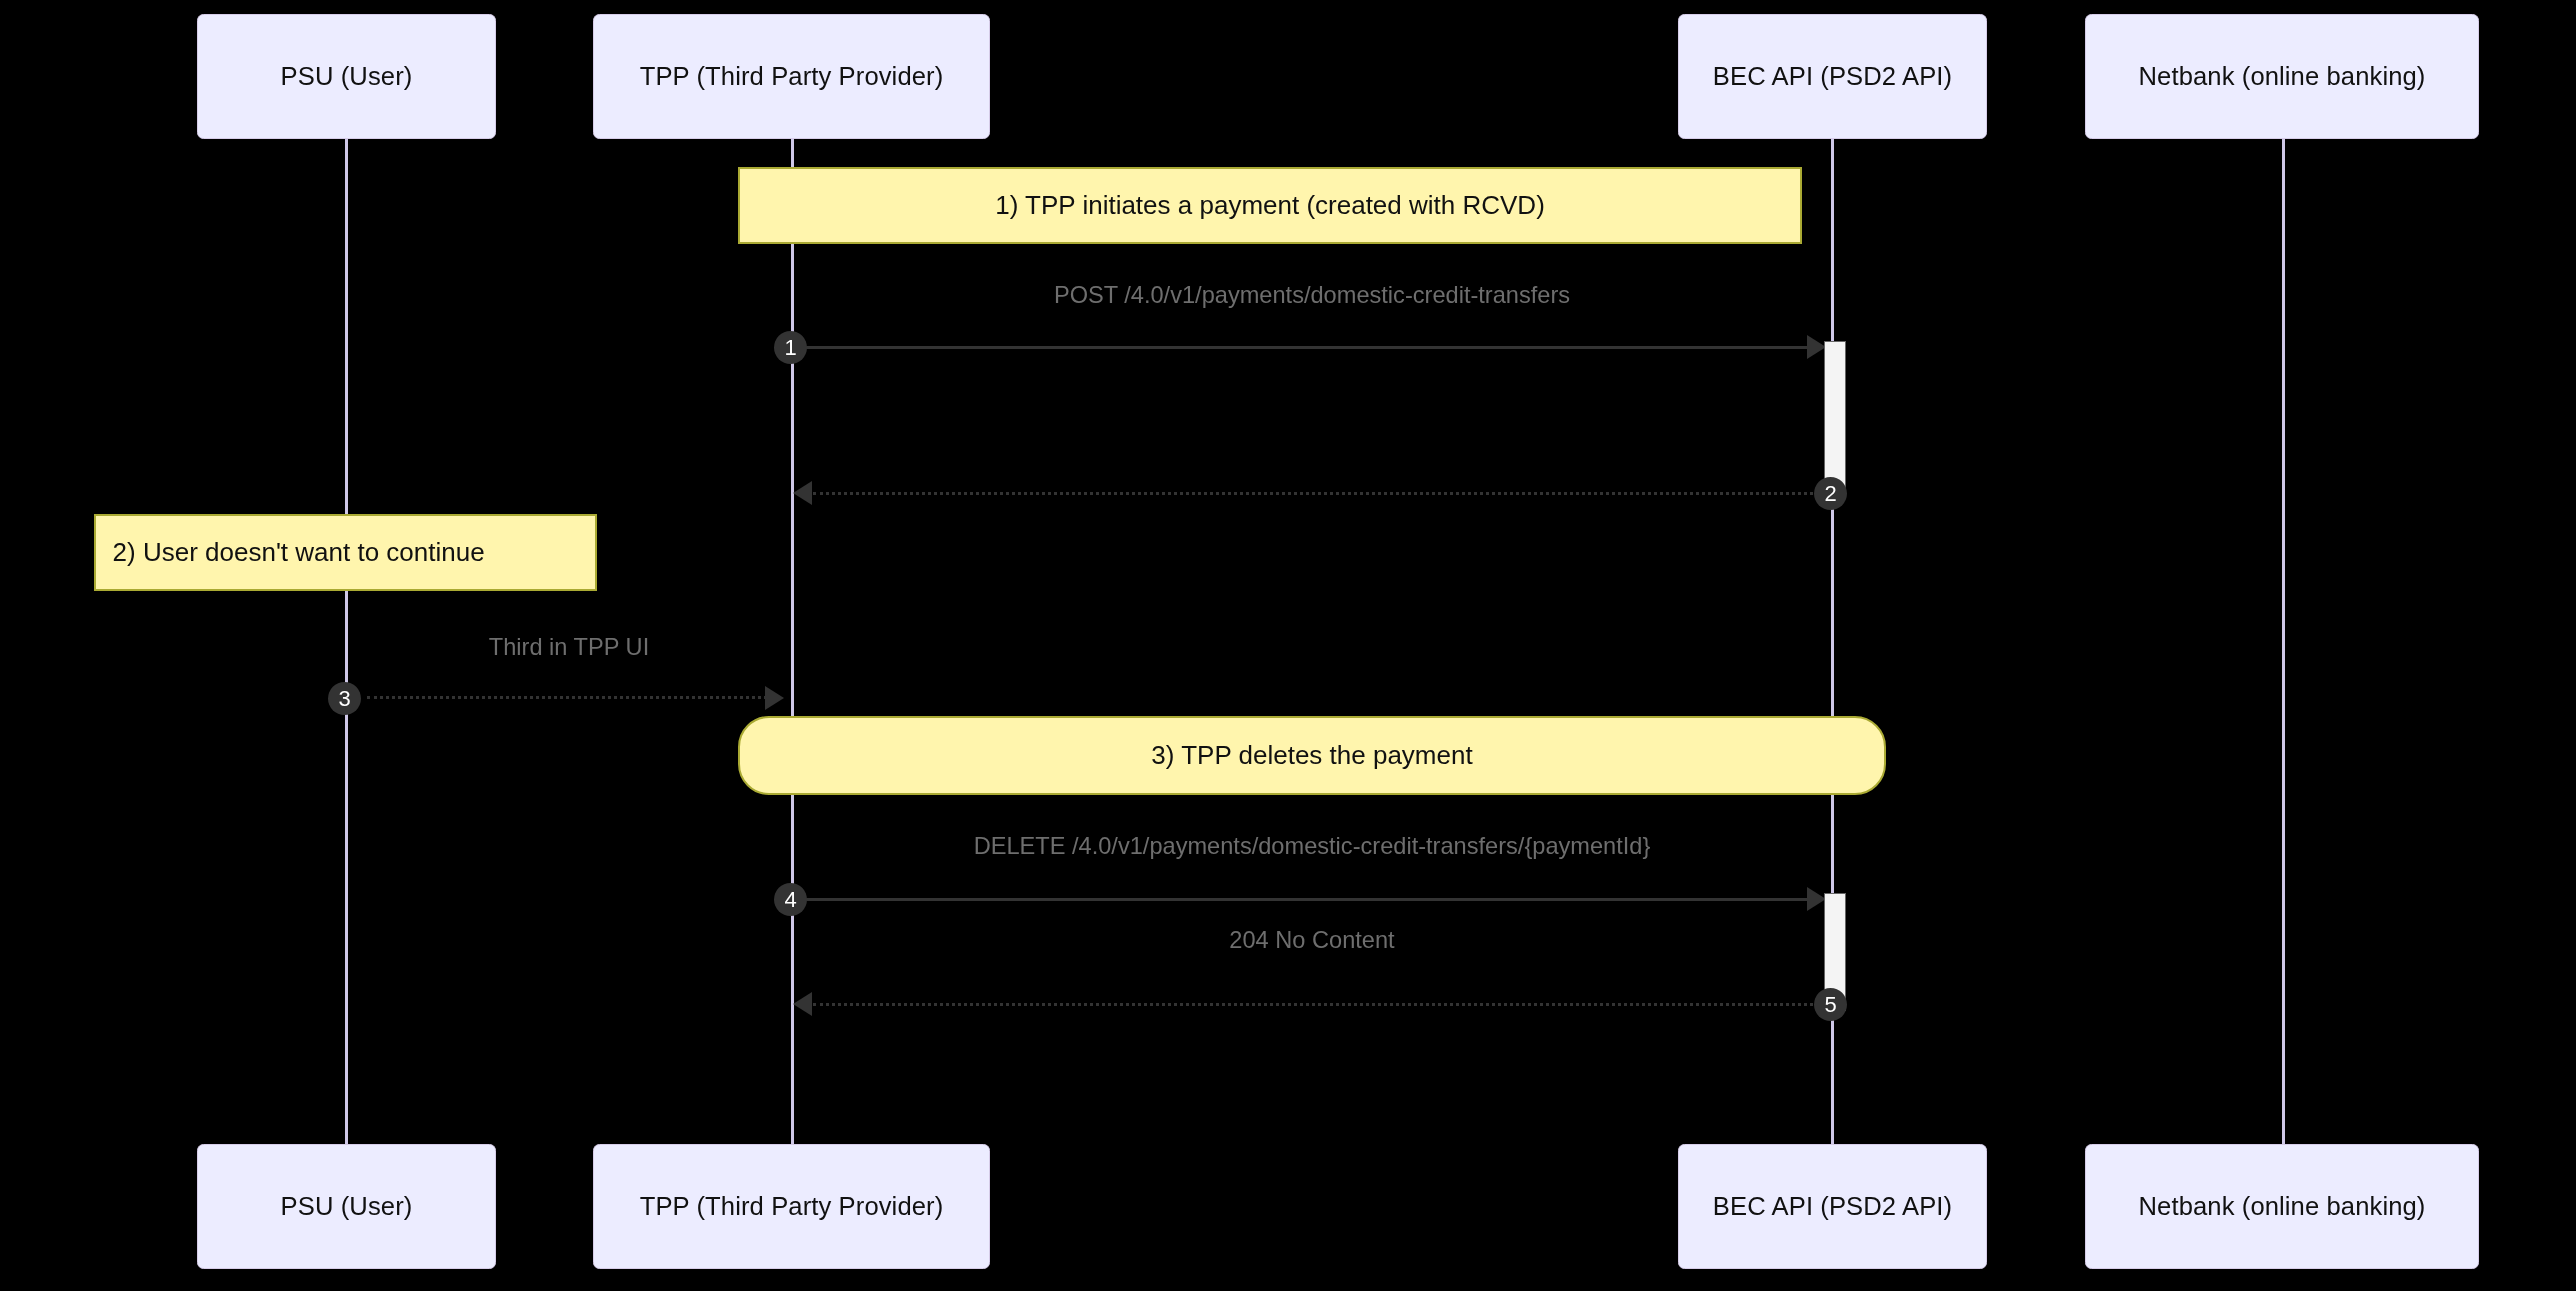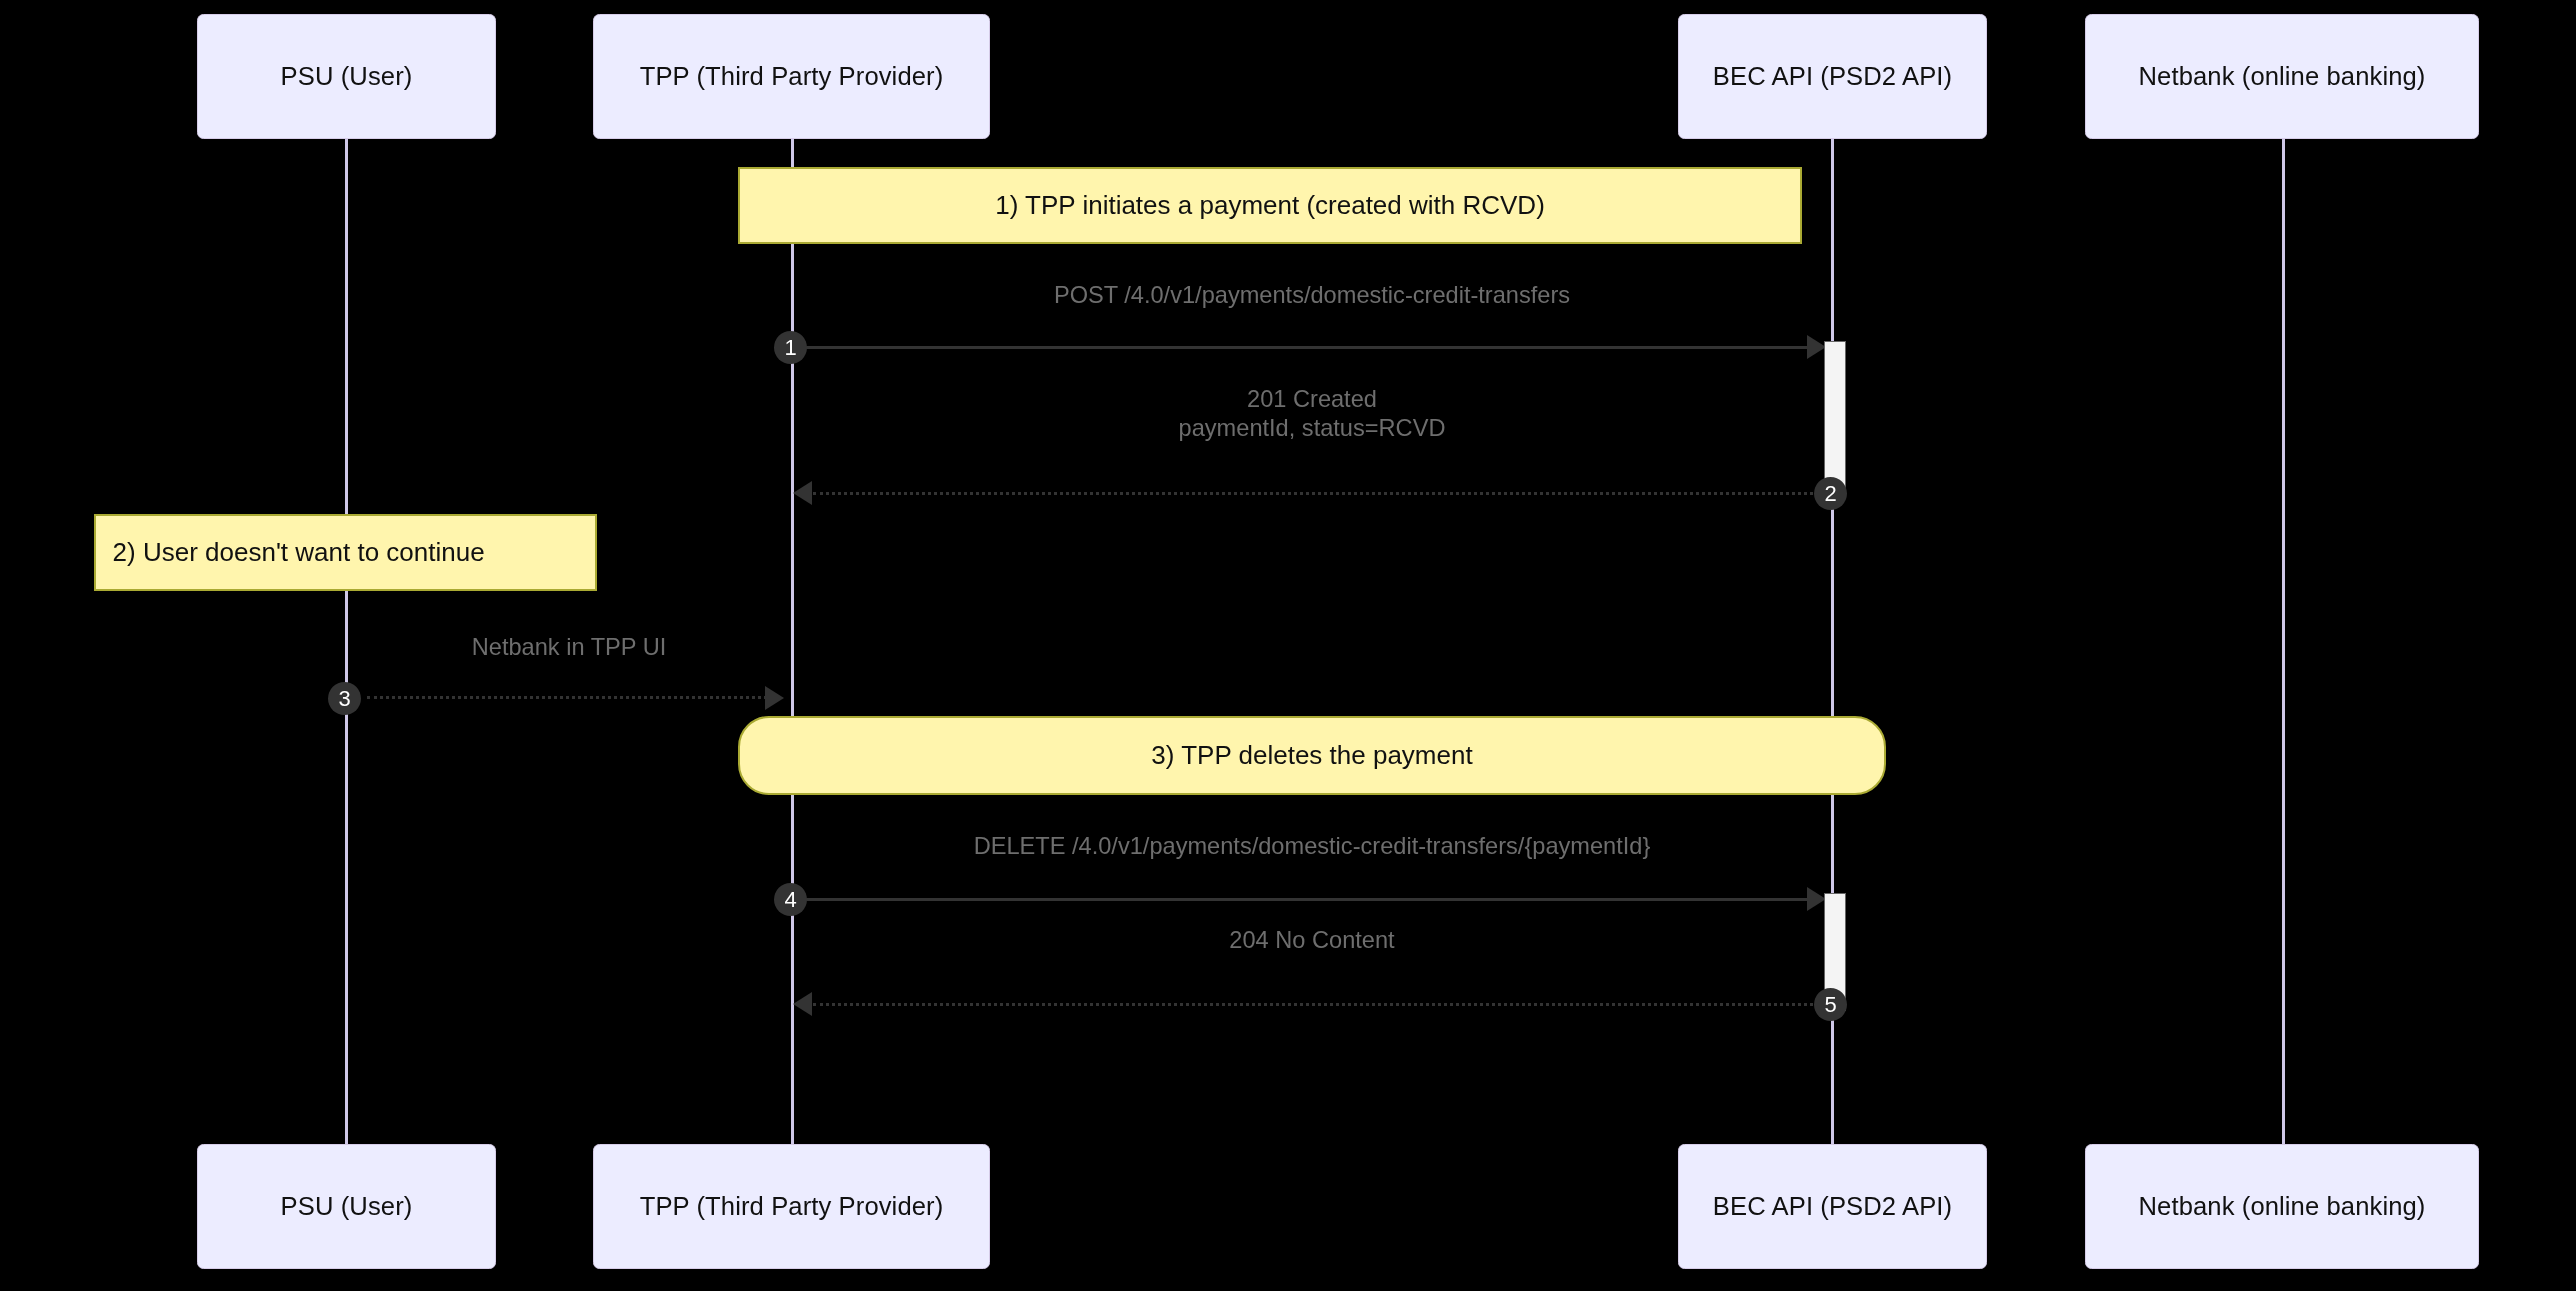--- a/index.html
+++ b/index.html
@@ -137,30 +137,29 @@
     <span class="note-text">1) TPP initiates a payment (created with RCVD)</span>
   </div>
 
   <div class="msg-label" style="left:792px; top:281px; width:1040px;">POST /4.0/v1/payments/domestic-credit-transfers</div>
   <div class="msg-line" style="left:792px; top:346px; width:1016px;"></div>
   <div class="arrow-head right" style="left:1807px; top:335px;"></div>
   <div class="seq-badge" style="left:774px; top:331px;">1</div>
 
   <div class="activation" style="left:1824px; top:341px; width:22px; height:157px;"></div>
 
-  <div class="msg-label" style="left:792px; top:385px; width:1040px;"><span>201 Created</span><br><span>paymentId, status=RCVD</span></div>
   <div class="msg-line dashed" style="left:813px; top:492px; width:1018px;"></div>
   <div class="arrow-head left" style="left:793px; top:481px;"></div>
   <div class="seq-badge" style="left:1814px; top:477px;">2</div>
 
   <div class="note left" style="left:94px; top:514px; width:503px; height:77px;">
     <span class="note-text">2) User doesn't want to continue</span>
   </div>
 
-  <div class="msg-label" style="left:346px; top:633px; width:446px;">Netbank in TPP UI</div>
+  <div class="msg-label" style="left:346px; top:633px; width:446px;">Third in TPP UI</div>
   <div class="msg-line dashed" style="left:367px; top:696px; width:400px;"></div>
   <div class="arrow-head right" style="left:765px; top:686px;"></div>
   <div class="seq-badge" style="left:328px; top:682px;">3</div>
 
   <div class="note center" style="left:738px; top:716px; width:1148px; height:79px;border-radius:31px;">
     <span class="note-text">3) TPP deletes the payment</span>
   </div>
 
   <div class="msg-label" style="left:792px; top:832px; width:1040px;">DELETE /4.0/v1/payments/domestic-credit-transfers/{paymentId}</div>
   <div class="msg-line" style="left:792px; top:898px; width:1016px;"></div>

